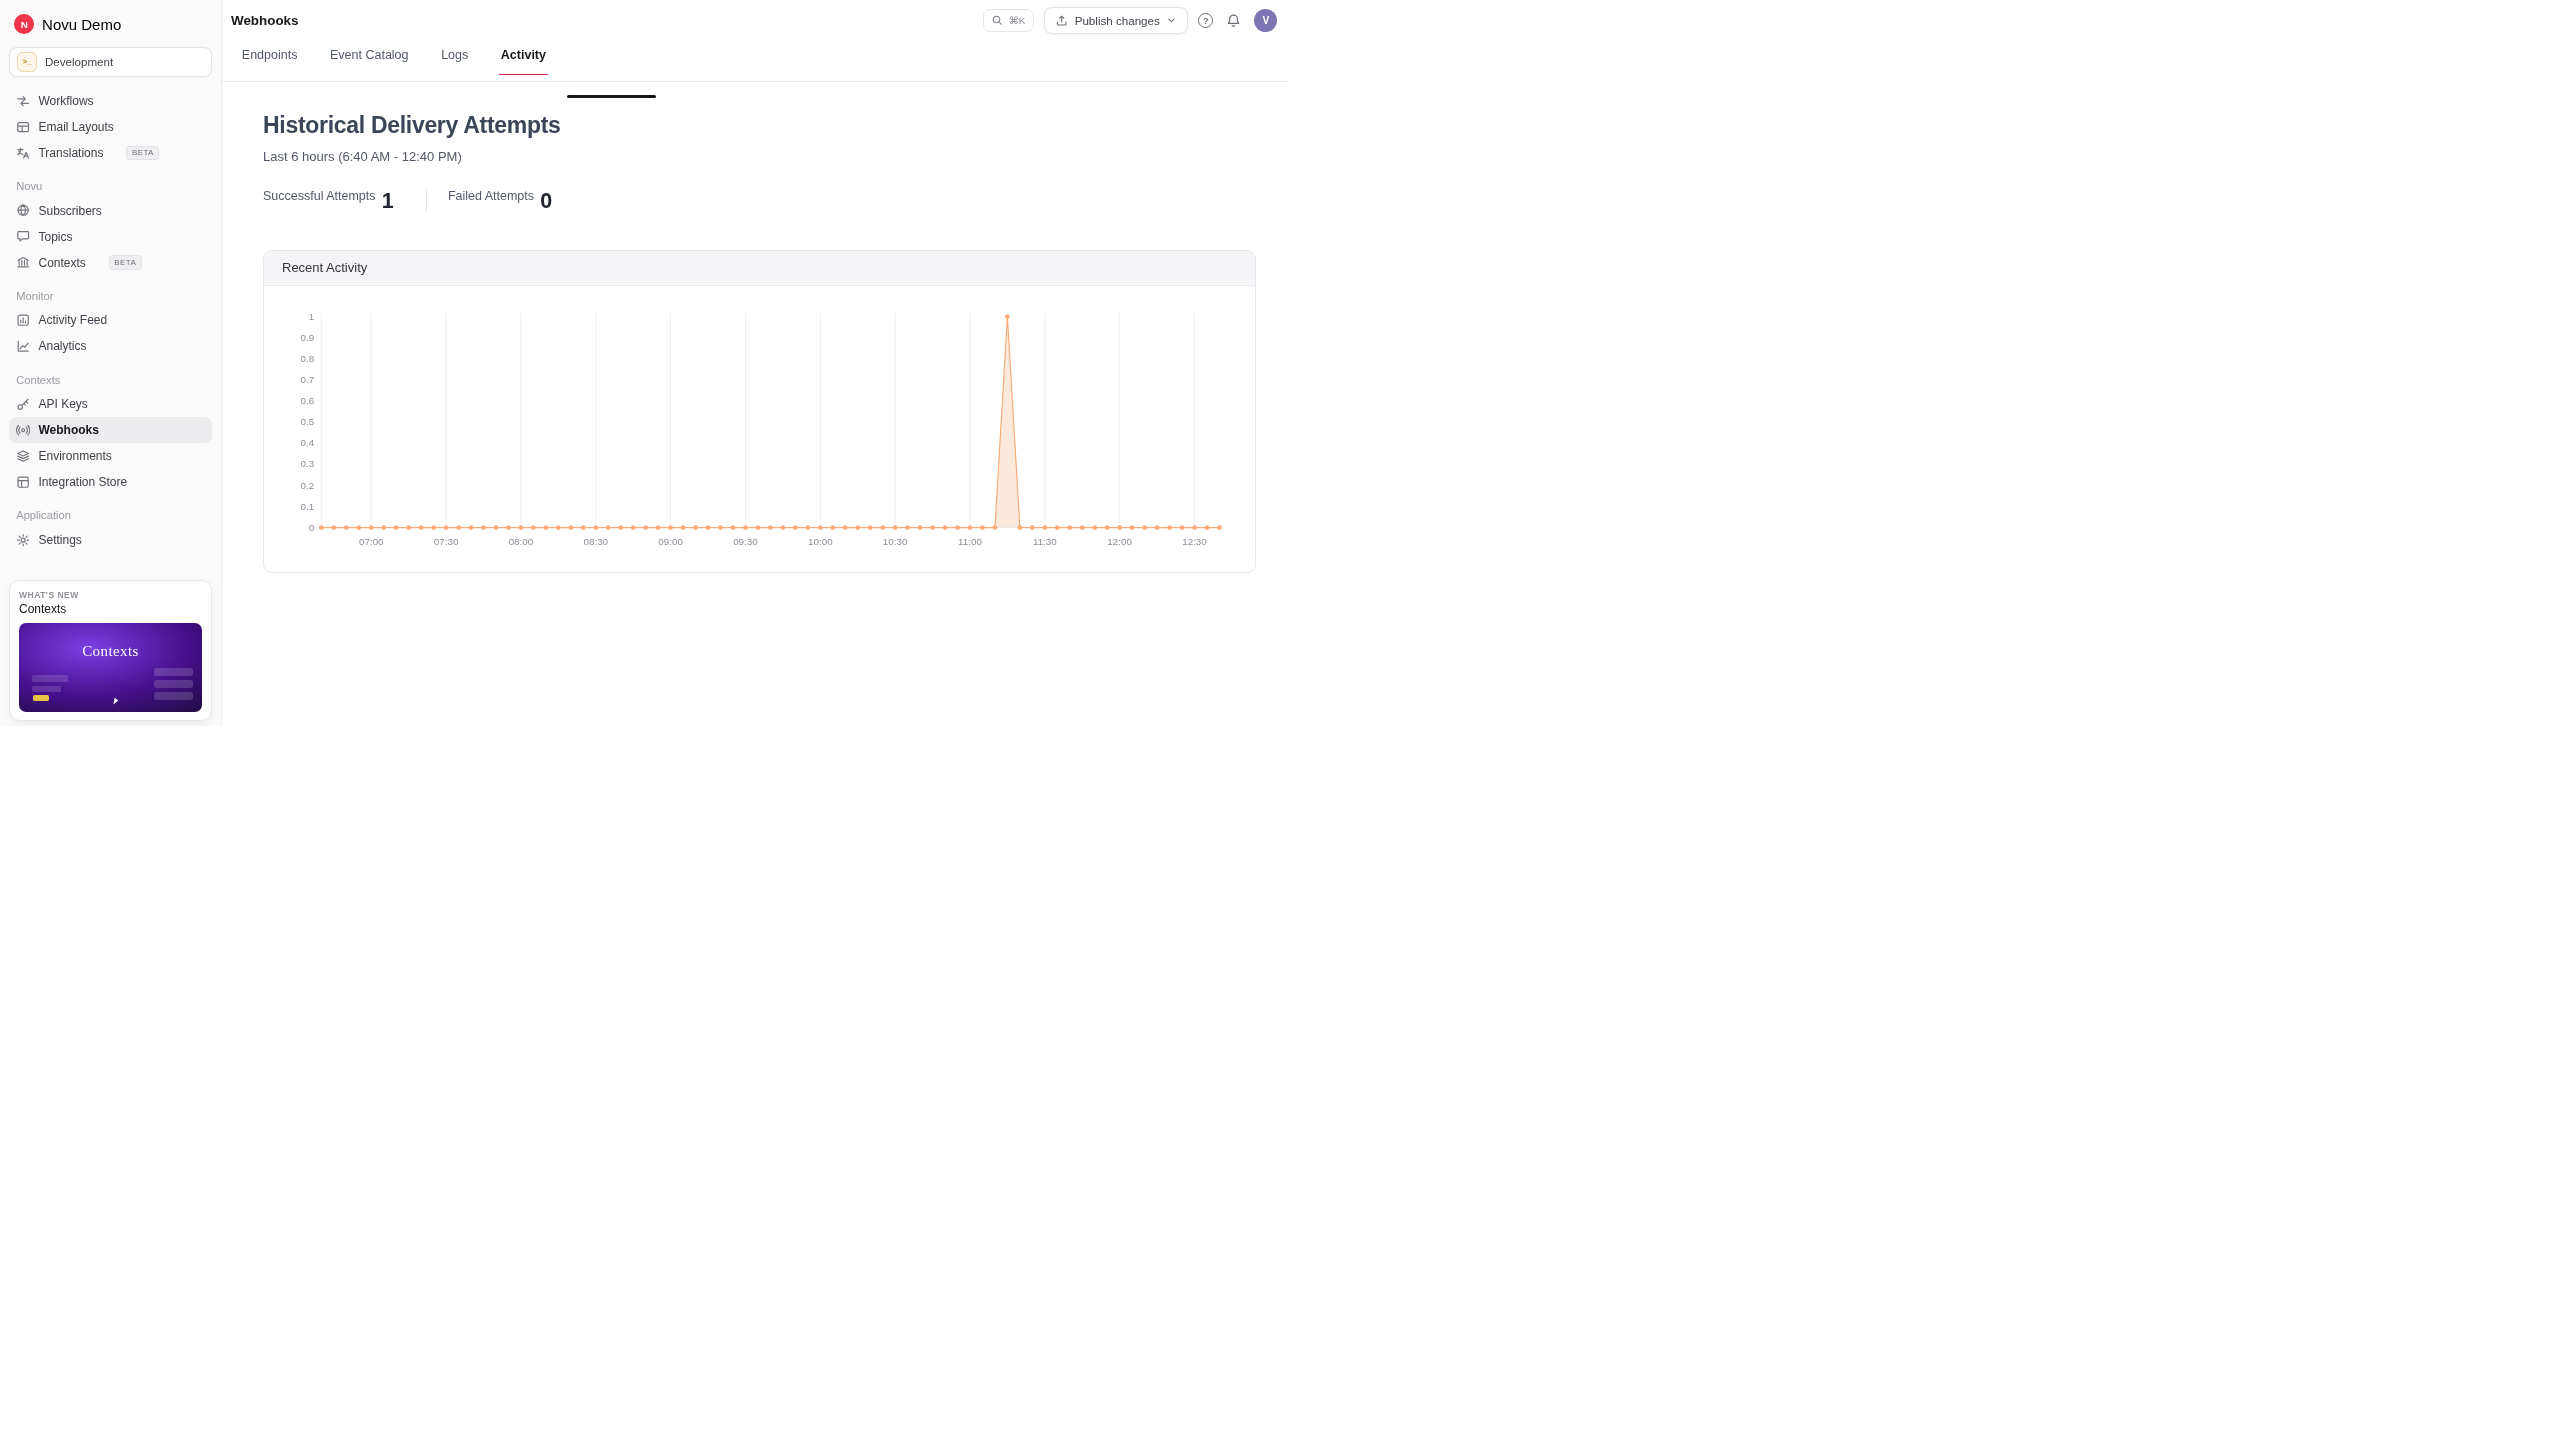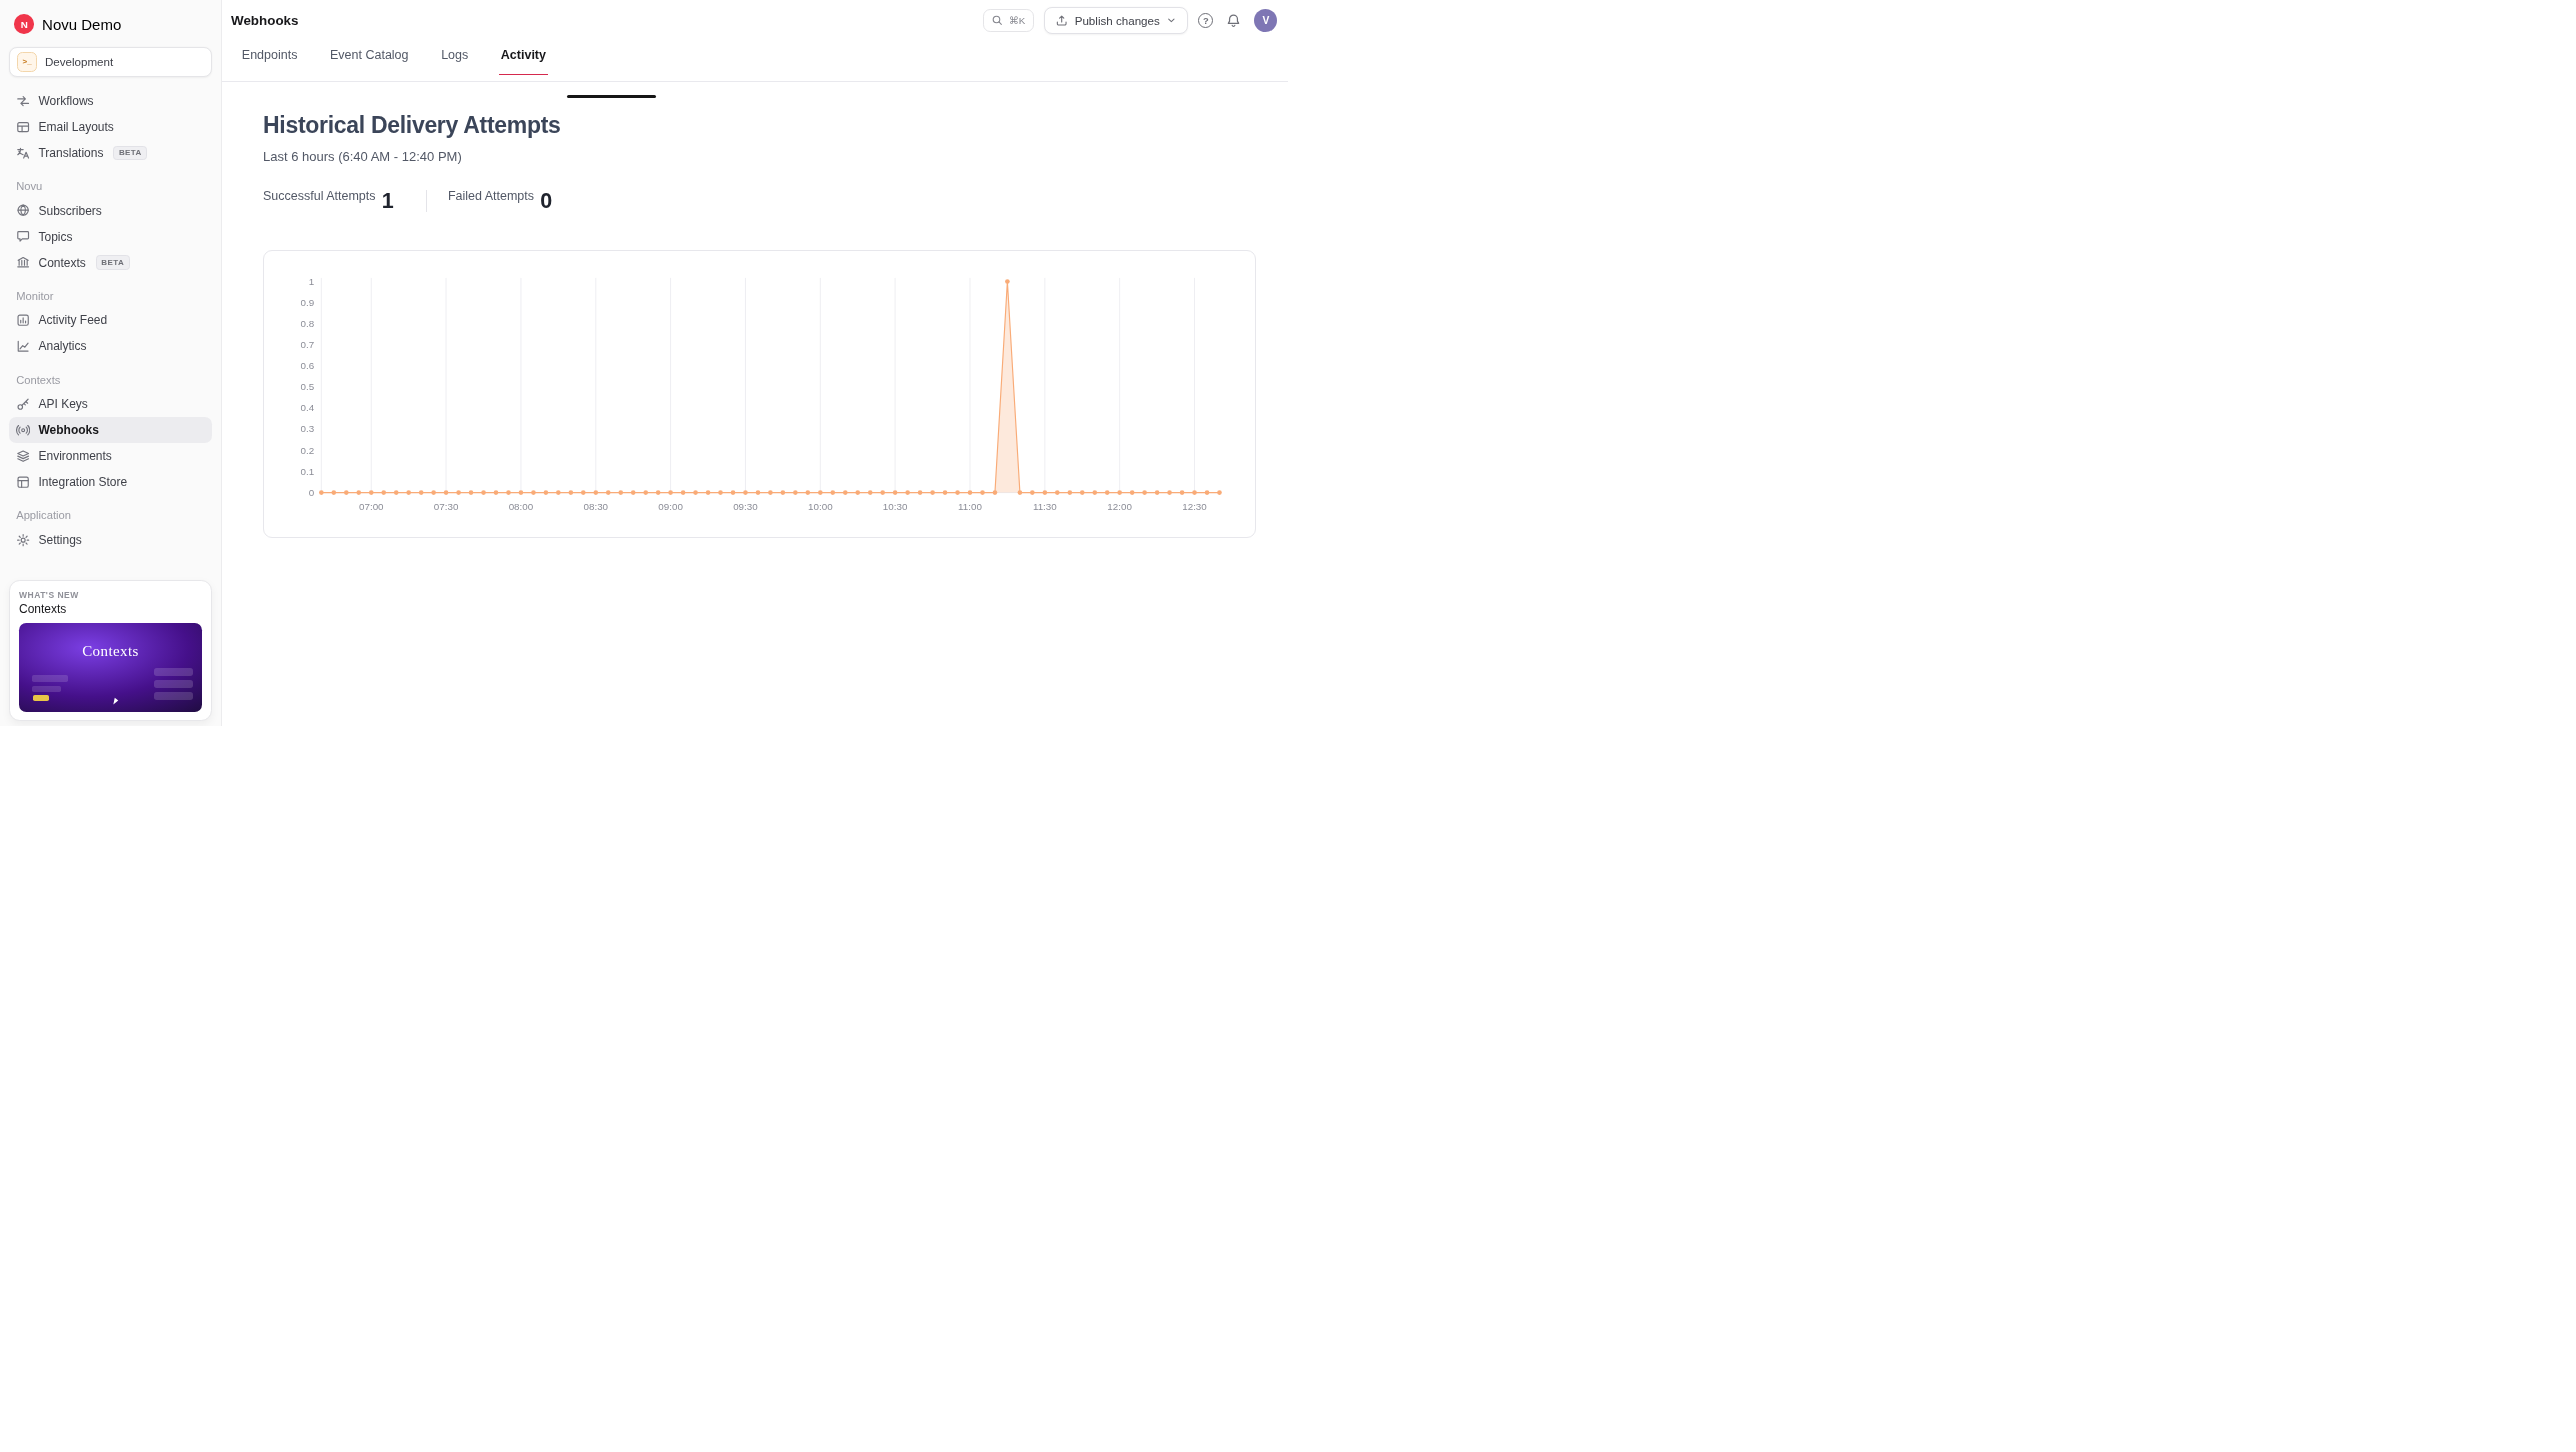--- a/index.html
+++ b/index.html
@@ -23,21 +23,21 @@
   .env-select{display:flex;align-items:center;gap:8px;width:100%;margin-top:9px;padding:4.5px 7.2px;background:#fff;border:0.9px solid #e5e5e8;border-radius:8px;box-shadow:0 0.9px 1.8px rgba(0,0,0,.05);cursor:pointer;font-family:inherit}
   .env-icon{display:flex;align-items:center;justify-content:center;width:19.7px;height:19.7px;border-radius:5.4px;background:#fff6ea;border:0.9px solid #f3d6ab;color:var(--terminal-amber,#c77a1e);font-size:8px;font-weight:700;letter-spacing:0}
   .env-label{font-size:11.6px;color:#3f4149}
   nav{margin-top:10.7px}
   .nav-item{display:flex;align-items:center;gap:8px;height:26px;padding:0 7.2px;border-radius:7.2px;cursor:pointer;color:#3f4149}
   .nav-item.active{background:#ececef;color:#18181b}
   .nav-item.active .nav-label{font-weight:600;color:#18181b}
   .nav-ic{display:flex;align-items:center;justify-content:center;width:14.3px;height:14.3px;color:#73747d}
   .nav-ic svg{display:block}
   .nav-label{font-size:12px;line-height:1}
-  .beta{margin-left:2px;font-size:8px;font-weight:700;letter-spacing:0.4px;color:#6f7077;background:#efeff2;border:0.9px solid #e2e2e7;border-radius:3.6px;padding:1.8px 4.5px}
+  .beta{margin-left:15px;font-size:8px;font-weight:400;letter-spacing:0.4px;color:#6f7077;background:#efeff2;border:0.9px solid #e2e2e7;border-radius:3.6px;padding:1.8px 4.5px}
   .section-title{margin:14.3px 7.2px 5.4px;font-size:11.2px;color:#9a9ba3}
 
   
   .whats-new{position:absolute;left:9px;right:9px;bottom:5.4px;background:#fff;border:0.9px solid #e7e7ea;border-radius:10.7px;padding:9px 9px 7.2px;box-shadow:0 3.6px 9px rgba(0,0,0,.05);cursor:pointer}
   .wn-eyebrow{font-size:8.5px;letter-spacing:0.5px;color:#8f9098;font-weight:600}
   .wn-title{margin-top:2.7px;font-size:12px;color:#18181b}
   .wn-thumb{position:relative;margin-top:7.2px;height:89px;border-radius:7.2px;overflow:hidden;background:radial-gradient(130% 130% at 38% 28%,#7b3fe4 0%,#45108a 42%,#1a0b36 78%,#0d0618 100%)}
   .wn-thumb-title{position:absolute;top:19.7px;left:0;width:100%;text-align:center;font-family:"Liberation Serif","DejaVu Serif",serif;color:#fff;font-size:15px;letter-spacing:0.4px}
   .wn-bar{position:absolute;background:rgba(255,255,255,.14);border-radius:1.8px}
   .wn-pill{position:absolute;background:rgba(255,255,255,.16);border-radius:2.7px}
@@ -300,20 +300,21 @@
           <span class="stat-value">1</span>
         </div>
         <div class="stat-divider"></div>
         <div class="stat">
           <span class="stat-label">Failed Attempts</span>
           <span class="stat-value">0</span>
         </div>
       </div>
 
       <div class="card">
+        <div class="card-header">Recent Activity</div>
         <div class="card-body">
           <svg id="chart-svg" width="950" height="258" viewBox="0 0 1062 288">
               <line class="cgrid" x1="99.8" y1="12" x2="99.8" y2="252"></line>
               <text class="cxlab" x="99.8" y="271" text-anchor="middle">07:00</text>
               <line class="cgrid" x1="183.4" y1="12" x2="183.4" y2="252"></line>
               <text class="cxlab" x="183.4" y="271" text-anchor="middle">07:30</text>
               <line class="cgrid" x1="267.1" y1="12" x2="267.1" y2="252"></line>
               <text class="cxlab" x="267.1" y="271" text-anchor="middle">08:00</text>
               <line class="cgrid" x1="350.8" y1="12" x2="350.8" y2="252"></line>
               <text class="cxlab" x="350.8" y="271" text-anchor="middle">08:30</text>

